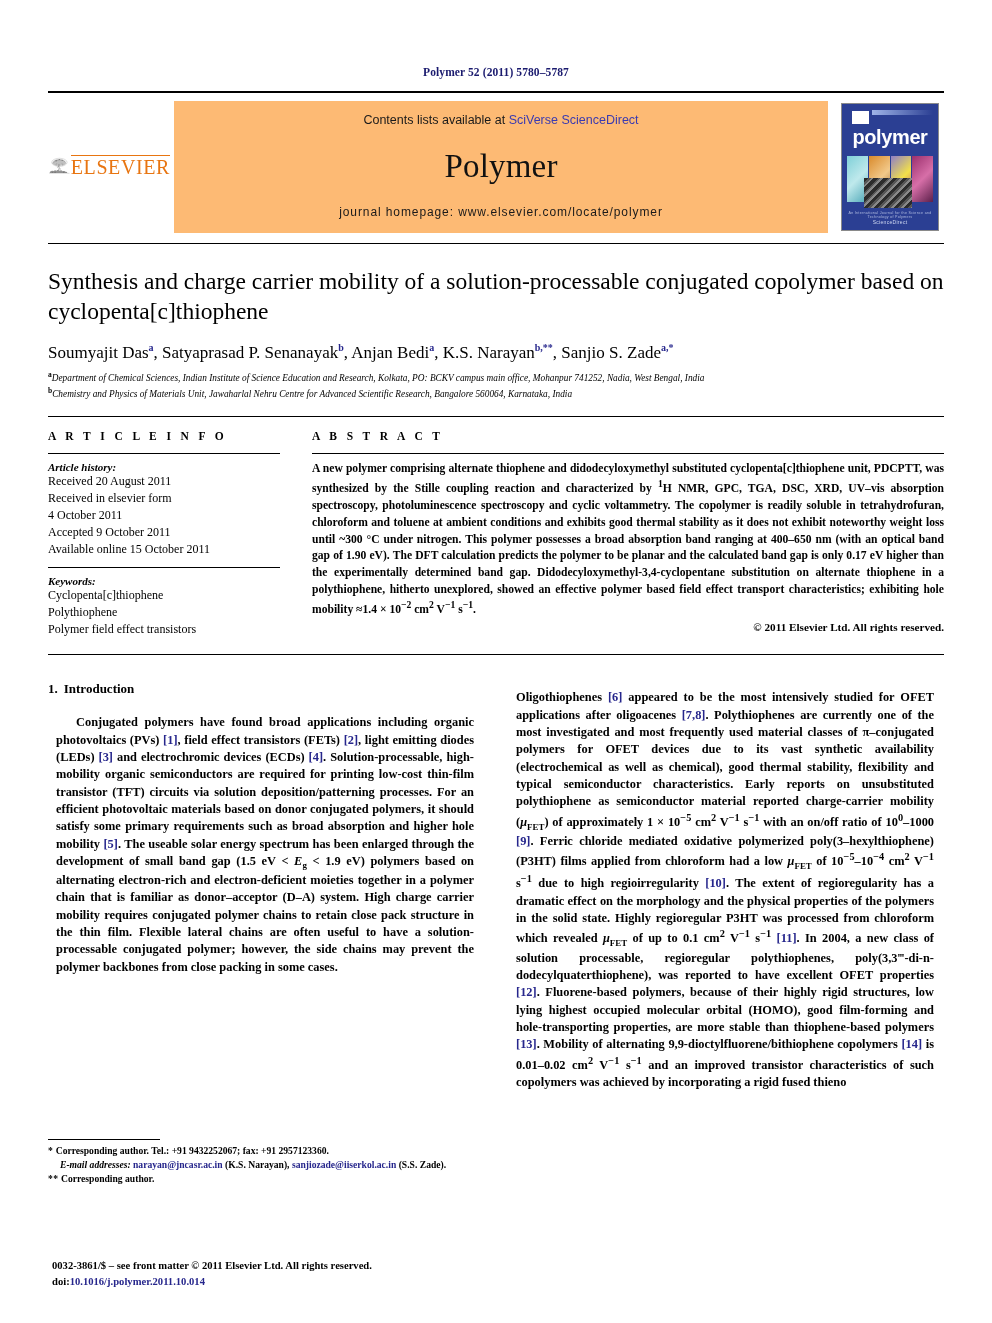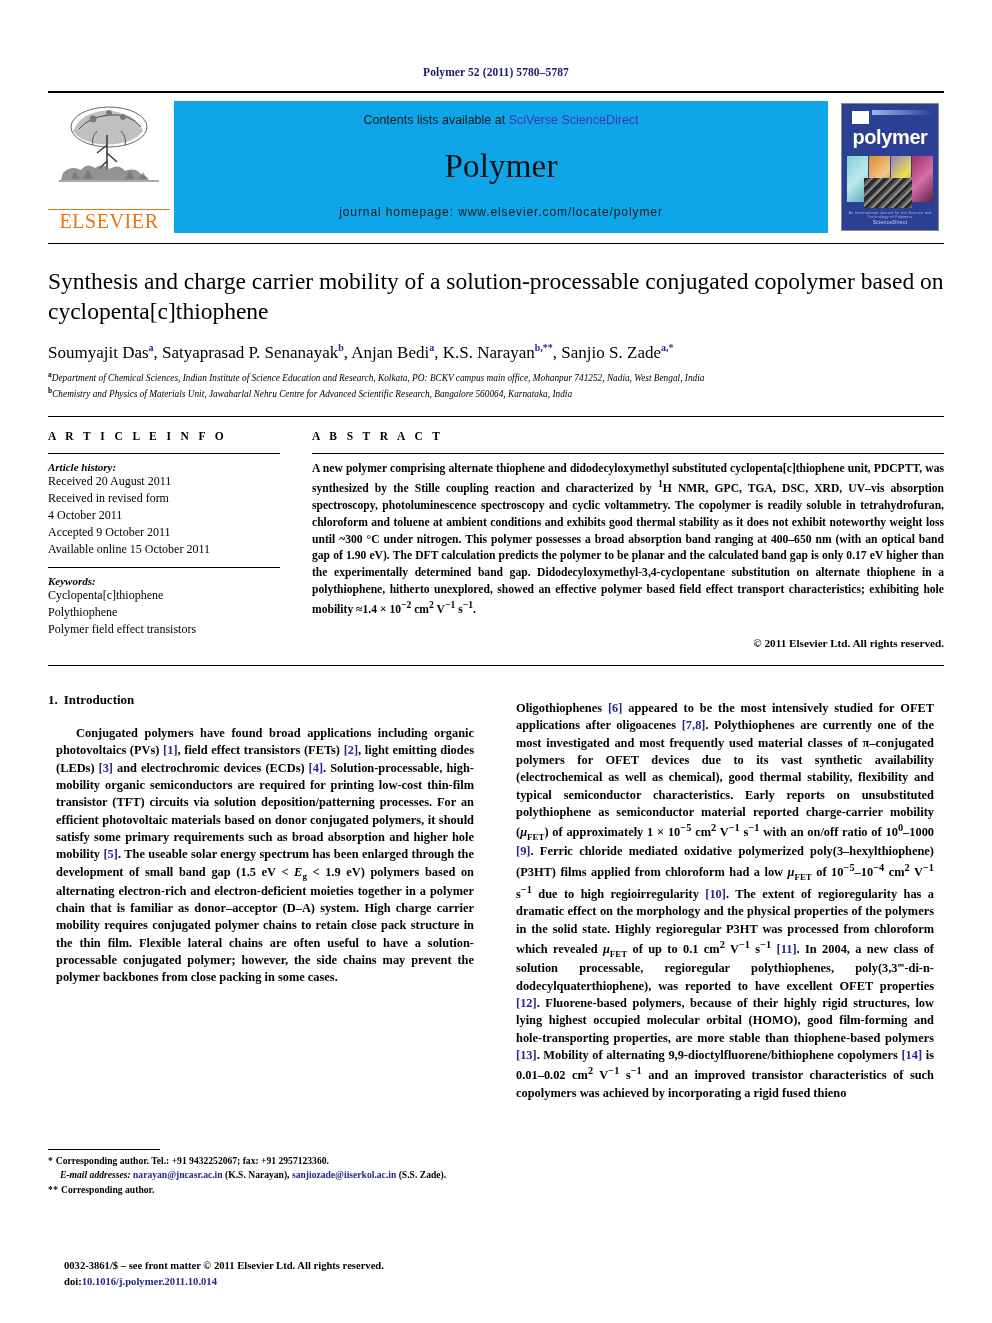--- a/index.html
+++ b/index.html
@@ -39,21 +39,21 @@
     border-top: 2.5px solid #000;
     padding-top: 8px;
     display: flex;
     align-items: stretch;
     height: 132px;
   }
   .elsevier-block {
     width: 122px;
     flex: 0 0 122px;
     display: flex;
-    flex-direction: column;
+    flex-direction: row;
     justify-content: space-between;
     align-items: center;
     padding-bottom: 2px;
   }
   .tree-logo {
     width: 112px;
     height: 88px;
     display: block;
   }
   .elsevier-word {
@@ -63,21 +63,21 @@
     color: #E87511;
     font-weight: 400;
     line-height: 1;
     text-align: center;
     width: 100%;
     border-top: 1.5px solid #E87511;
     padding-top: 1px;
   }
   .journal-banner {
     flex: 1 1 auto;
-    background: #0ea5e9;
+    background: #fdba74;
     margin-left: 4px;
     margin-right: 8px;
     display: flex;
     flex-direction: column;
     justify-content: space-between;
     align-items: center;
     padding: 12px 0 14px 0;
   }
   .contents-line {
     font-family: "Liberation Sans", sans-serif;
@@ -233,21 +233,21 @@
     font-size: 11.6px;
     line-height: 1.44;
     text-align: justify;
     font-weight: bold;
   }
   .abstract-body .bold-poly { font-weight: bold; }
   .copyright {
     text-align: right;
     font-size: 11.2px;
     font-weight: bold;
-    margin-top: 18px;
+    margin-top: 2px;
   }
 
   
   .body-rule {
     border-top: 1px solid #000;
     margin-top: 16px;
   }
   .columns {
     margin-top: 26px;
     display: flex;
@@ -295,21 +295,21 @@
     text-indent: -12px;
     font-weight: bold;
   }
   .fn-line .star { letter-spacing: 0.5px; }
   .fn-em { font-style: italic; }
   .mail { color: #26268c; }
 
   
   .page-footer {
     position: absolute;
-    left: 64px;
+    left: 52px;
     bottom: 33px;
     width: 440px;
     font-size: 10.6px;
     line-height: 1.5;
     font-weight: bold;
     margin-top: 45px;
   }
   .page-footer .doi-link { color: #26268c; }
   .page-footer .l1 { color: #000; }
 </style>
@@ -388,21 +388,21 @@
   <div class="affil"><sup>a</sup><span>Department of Chemical Sciences, Indian Institute of Science Education and Research, Kolkata, PO: BCKV campus main office, Mohanpur 741252, Nadia, West Bengal, India</span></div>
   <div class="affil" style="margin-top:1px"><sup>b</sup><span>Chemistry and Physics of Materials Unit, Jawaharlal Nehru Centre for Advanced Scientific Research, Bangalore 560064, Karnataka, India</span></div>
 
   <div class="info-abstract">
 
     <div class="col-info">
       <div class="sect-label">A R T I C L E  I N F O</div>
       <div class="thin-rule"></div>
       <div class="info-head">Article history:</div>
       <div class="info-line">Received 20 August 2011</div>
-      <div class="info-line">Received in revised form</div>
+      <div class="info-line">Received in elsevier form</div>
       <div class="info-line">4 October 2011</div>
       <div class="info-line">Accepted 9 October 2011</div>
       <div class="info-line">Available online 15 October 2011</div>
       <div class="kw-rule"></div>
       <div class="info-head">Keywords:</div>
       <div class="info-line">Cyclopenta[c]thiophene</div>
       <div class="info-line">Polythiophene</div>
       <div class="info-line">Polymer field effect transistors</div>
     </div>
 

